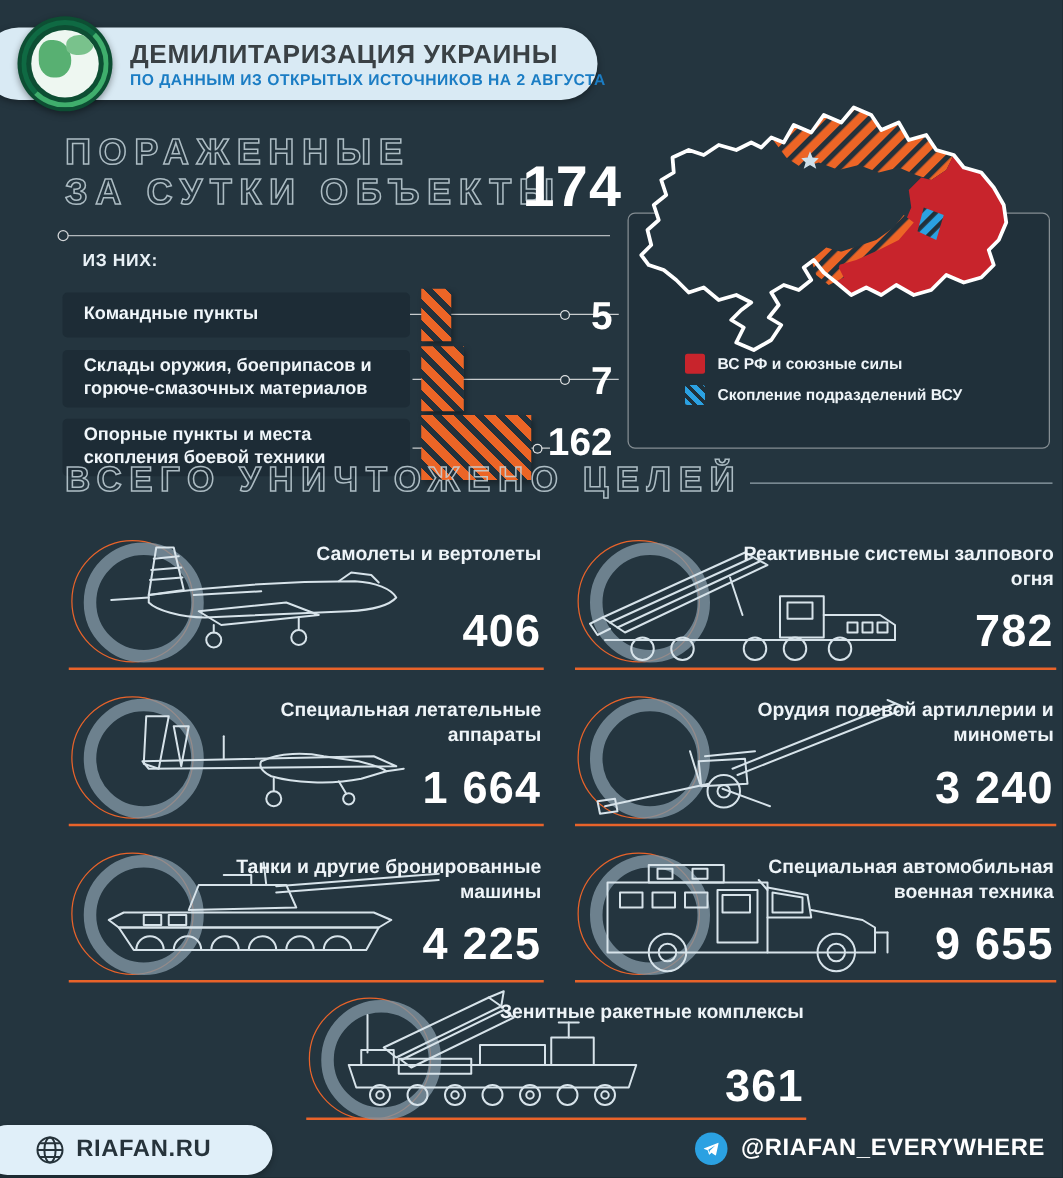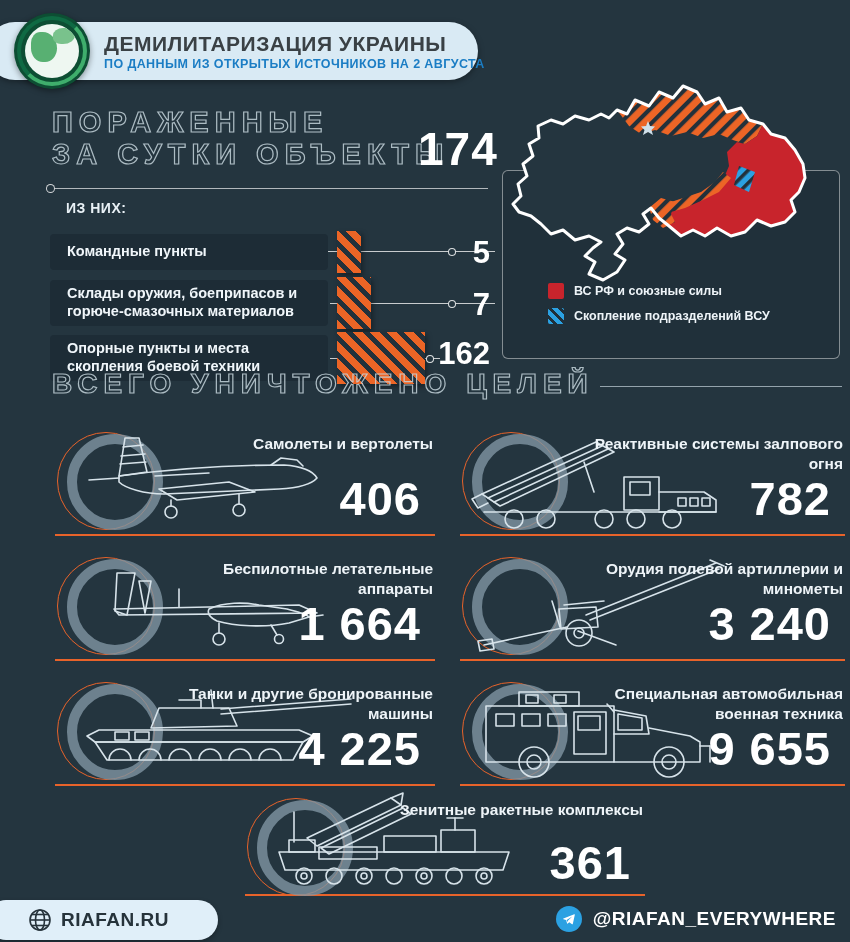--- a/index.html
+++ b/index.html
@@ -67,21 +67,21 @@
   .c6{left:460px;top:674px;width:385px;}
   .c7{left:245px;top:790px;width:400px;height:104px;}
   .ring-gray{position:absolute;left:12px;top:10px;width:76px;height:76px;border-radius:50%;
              border:10px solid rgba(128,149,163,.8);}
   .ring-orange{position:absolute;left:2px;top:8px;width:96px;height:96px;border-radius:50%;
                border:1.6px solid #e8632a;}
   .veh{position:absolute;left:4px;bottom:2px;width:300px;height:100px;}
   .veh path,.veh line,.veh circle,.veh rect,.veh polyline{stroke:#d7e3ea;stroke-width:1.6;fill:none;stroke-linejoin:round;stroke-linecap:round;}
   .card-lbl{position:absolute;right:2px;top:10px;width:250px;text-align:right;font-size:15.5px;
             font-weight:700;color:#eef4f8;line-height:1.3;}
-  .card-val{position:absolute;right:14px;bottom:8px;font-size:47px;font-weight:900;color:#fff;letter-spacing:1px;}
+  .card-val{position:absolute;right:2px;bottom:8px;font-size:36px;font-weight:900;color:#fff;letter-spacing:1px;}
 
   
   .foot-pill{position:absolute;left:-14px;top:900px;width:232px;height:40px;background:#e0eff9;border-radius:22px;
              display:flex;align-items:center;gap:9px;padding-left:42px;box-sizing:border-box;
              box-shadow:0 2px 5px rgba(0,0,0,.3);}
   .foot-site{font-size:19px;font-weight:800;color:#26333b;letter-spacing:.5px;}
   .globe-ic{width:24px;height:24px;}
   .tg{position:absolute;right:14px;top:906px;display:flex;align-items:center;gap:11px;}
   .tg-circle{width:26px;height:26px;border-radius:50%;background:#2ba1e2;display:flex;align-items:center;justify-content:center;}
   .tg-handle{font-size:19px;font-weight:800;color:#fff;letter-spacing:.5px;}
@@ -233,21 +233,21 @@
         <path d="M80,24 L92,24 86,56 Z"></path>
       <path d="M55,52 L240,48 258,56 60,58 Z"></path>
       <path d="M150,52 C165,45 185,45 200,48 L228,52 C240,55 248,58 250,60 L230,66 C205,71 175,69 158,64 C150,60 148,56 150,52 Z"></path>
       <line x1="250" y1="60" x2="264" y2="58"></line>
       <line x1="120" y1="32" x2="120" y2="50"></line>
       <line x1="160" y1="66" x2="160" y2="76"></line>
         <circle cx="160" cy="82" r="6"></circle>
       <line x1="212" y1="68" x2="218" y2="78"></line>
         <circle cx="220" cy="82" r="4.5"></circle>
     </svg>
-    <div class="card-lbl">Беспилотные летательные аппараты</div>
+    <div class="card-lbl">Специальная летательные аппараты</div>
     <div class="card-val">1 664</div>
   </div>
 
   <div class="card c4">
     <div class="ring-orange"></div>
     <div class="ring-gray"></div>
     <svg class="veh" viewBox="0 0 300 100">
       <line x1="252" y1="6" x2="122" y2="58"></line>
         <line x1="255" y1="12" x2="126" y2="63"></line>
       <path d="M246,3 L260,9"></path>

